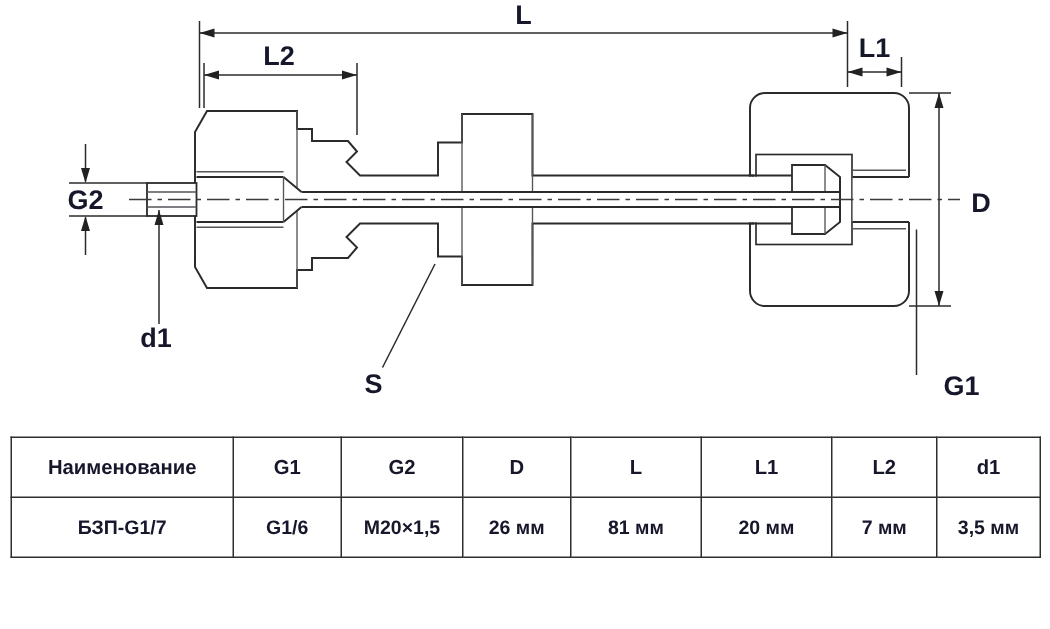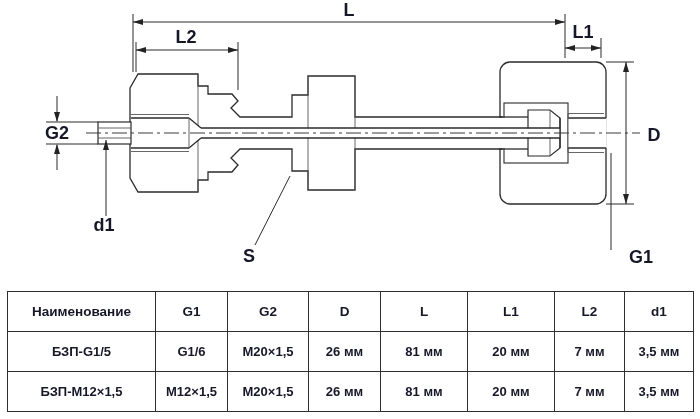--- a/index.html
+++ b/index.html
@@ -157,32 +157,22 @@
         <th>G2</th>
         <th>D</th>
         <th>L</th>
         <th>L1</th>
         <th>L2</th>
         <th>d1</th>
       </tr>
     </thead>
     <tbody>
       <tr>
-        <td>БЗП-G1/5</td>
+        <td>БЗП-G1/7</td>
         <td>G1/6</td>
-        <td>М20×1,5</td>
-        <td>26 мм</td>
-        <td>81 мм</td>
-        <td>20 мм</td>
-        <td>7 мм</td>
-        <td>3,5 мм</td>
-      </tr>
-      <tr>
-        <td>БЗП-М12×1,5</td>
-        <td>М12×1,5</td>
         <td>М20×1,5</td>
         <td>26 мм</td>
         <td>81 мм</td>
         <td>20 мм</td>
         <td>7 мм</td>
         <td>3,5 мм</td>
       </tr>
     </tbody>
   </table>
 </div>

